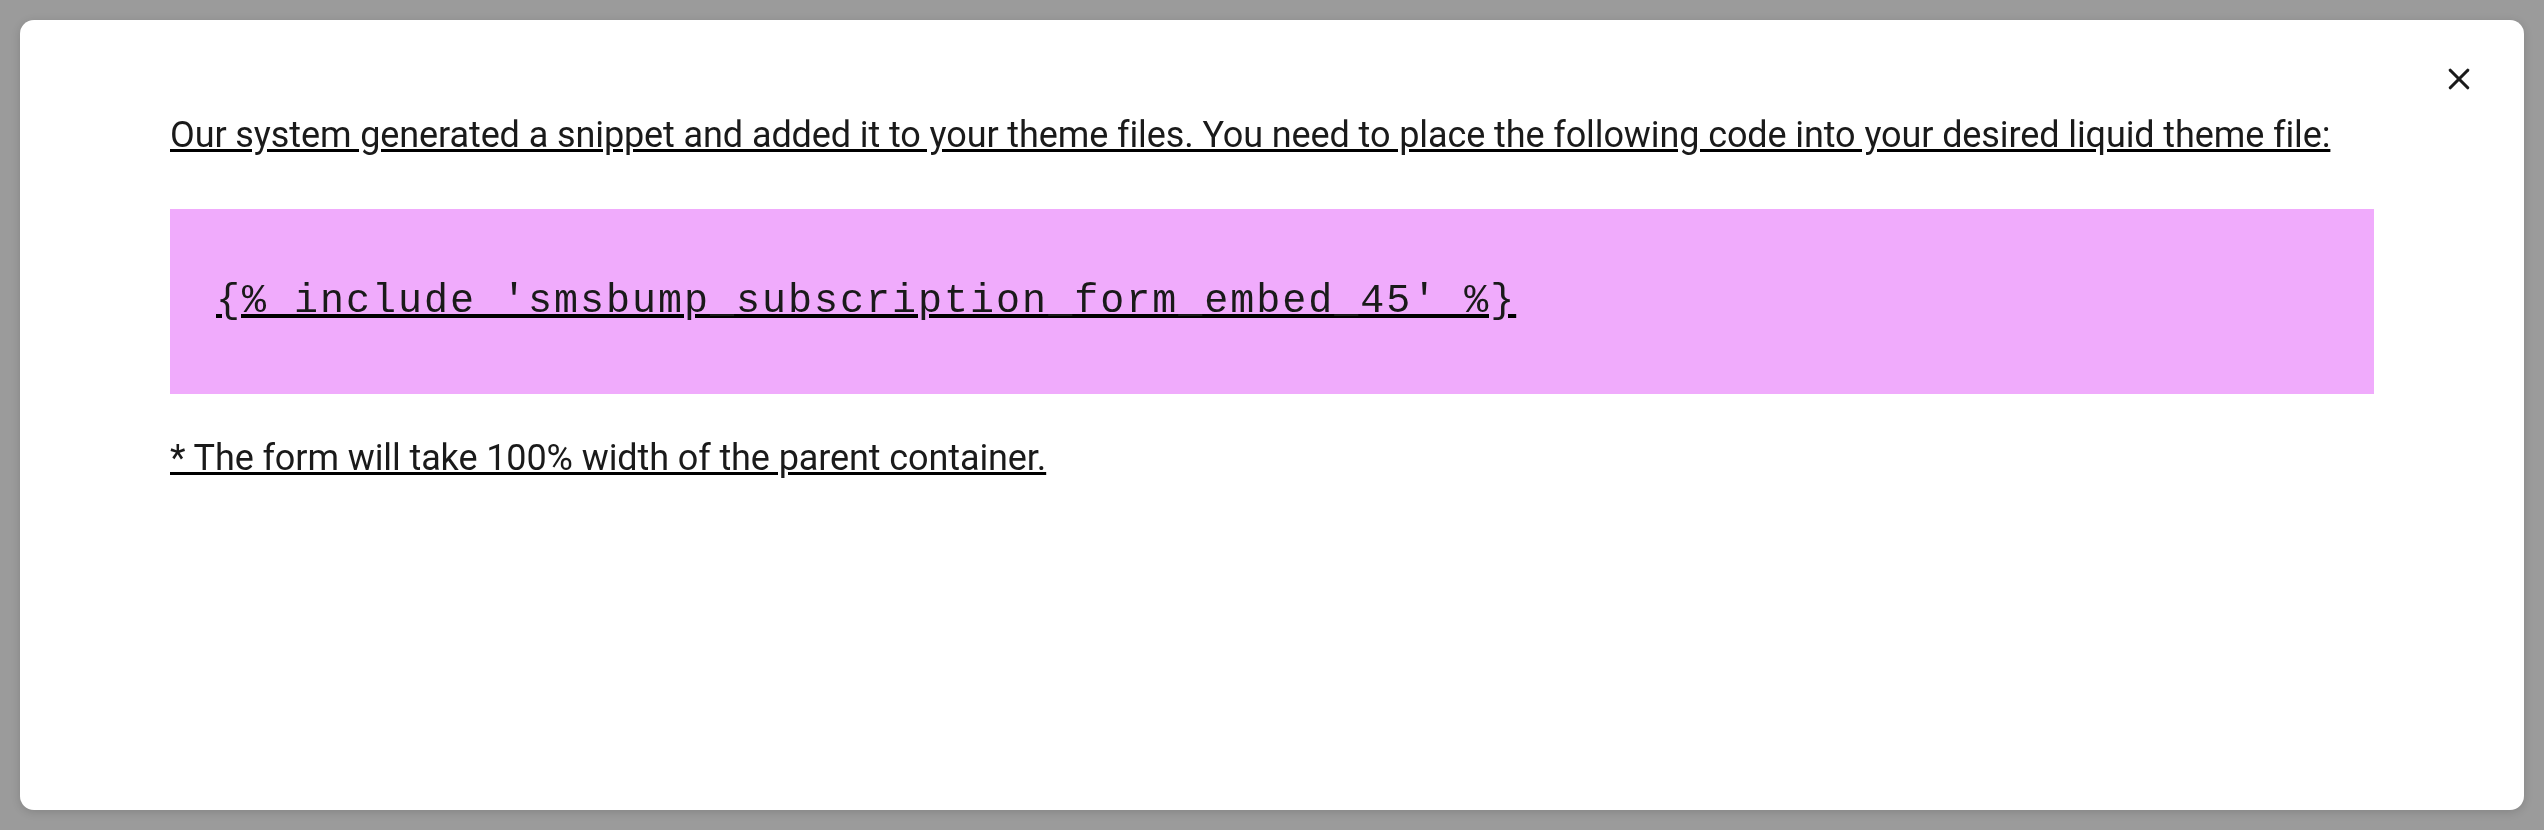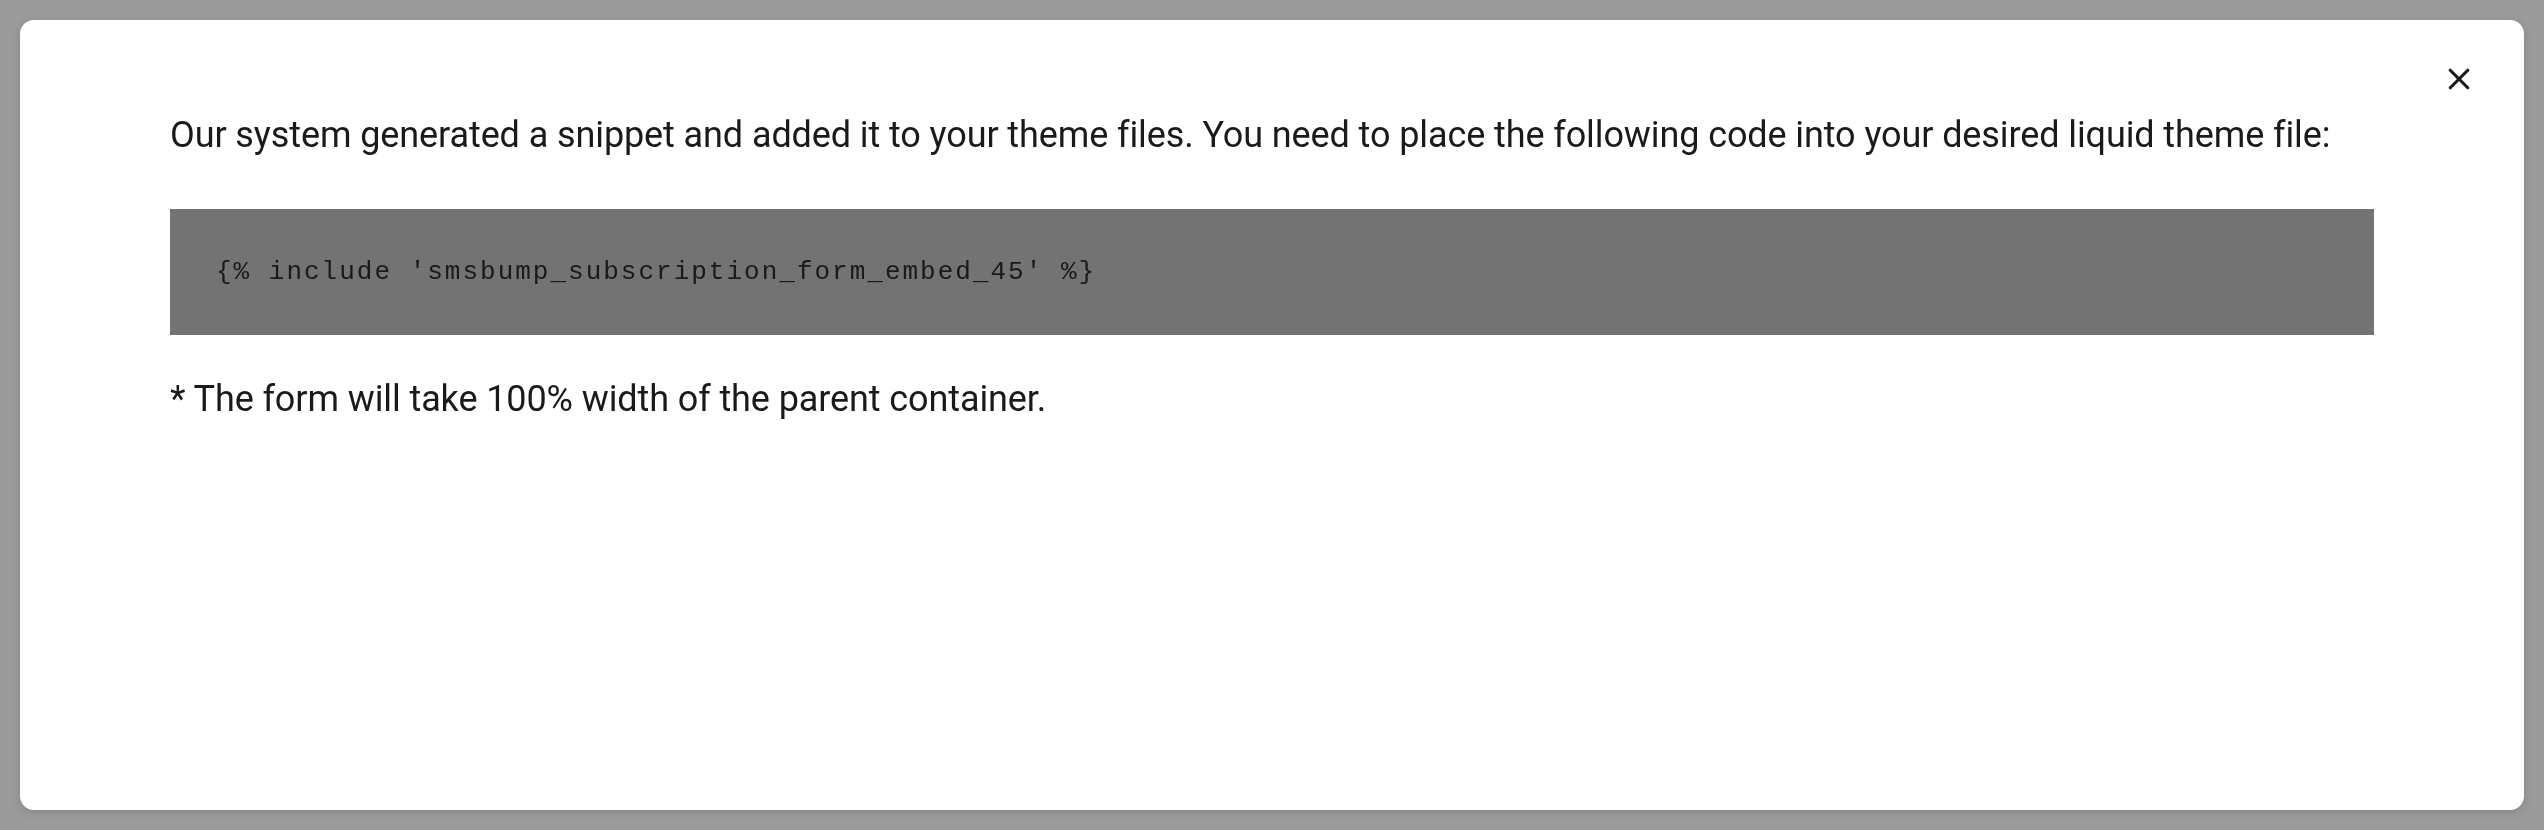--- a/index.html
+++ b/index.html
@@ -18,20 +18,21 @@
       padding: 20px;
     }
     .modal {
       background: #ffffff;
       border-radius: 14px;
       width: 100%;
       height: 100%;
       position: relative;
       padding: 90px 150px 70px 150px;
       box-shadow: 0 2px 10px rgba(0,0,0,0.15);
+      text-decoration: underline;
     }
     .close-btn {
       position: absolute;
       top: 40px;
       right: 45px;
       width: 40px;
       height: 40px;
       background: transparent;
       border: none;
       cursor: pointer;
@@ -45,24 +46,24 @@
       height: 30px;
     }
     .intro-text {
       font-size: 36px;
       line-height: 1.42;
       color: #1a1a1a;
       margin-bottom: 48px;
       letter-spacing: -0.1px;
     }
     .code-block {
-      background: #737373;
-      padding: 48px 46px;
+      background: #f0abfc;
+      padding: 70px 46px;
       font-family: "Courier New", Courier, monospace;
-      font-size: 26px;
+      font-size: 40px;
       color: #1a1a1a;
       margin-bottom: 40px;
       letter-spacing: 2px;
       white-space: pre;
       overflow-x: auto;
     }
     .note-text {
       font-size: 36px;
       line-height: 1.35;
       color: #1a1a1a;

